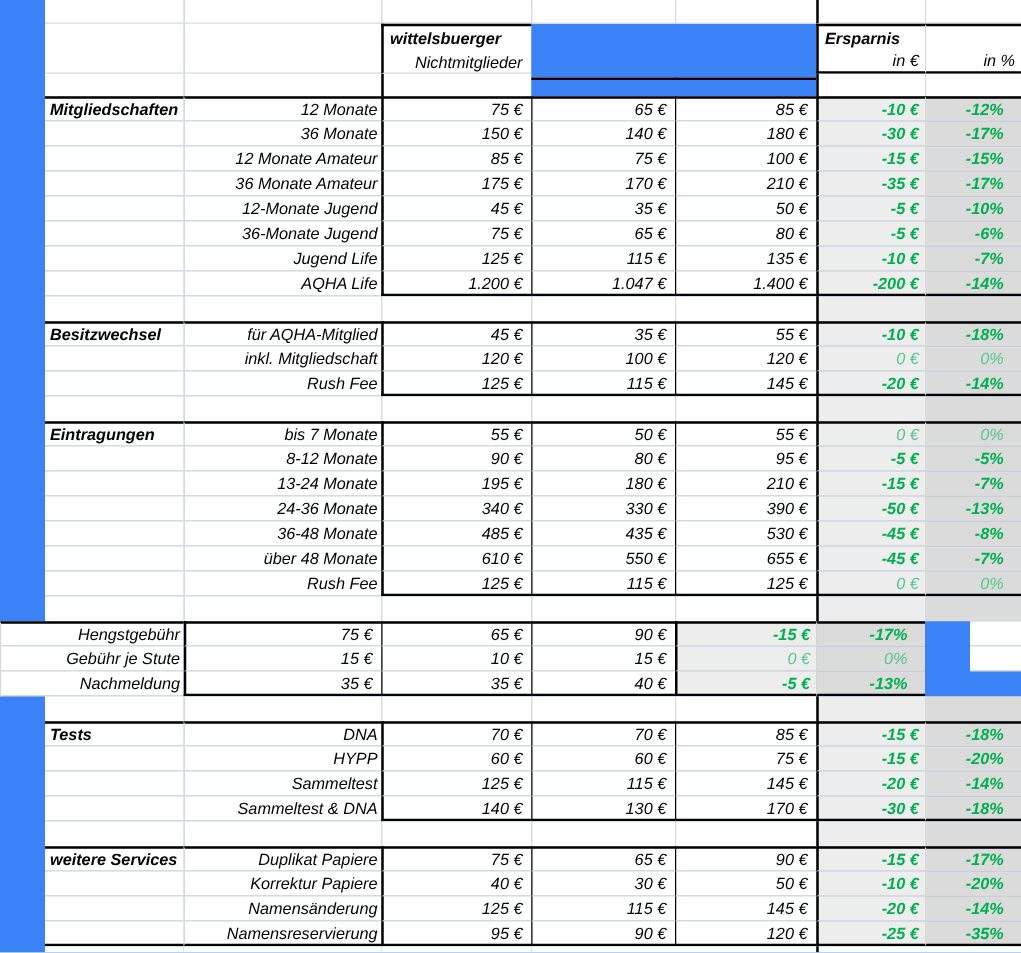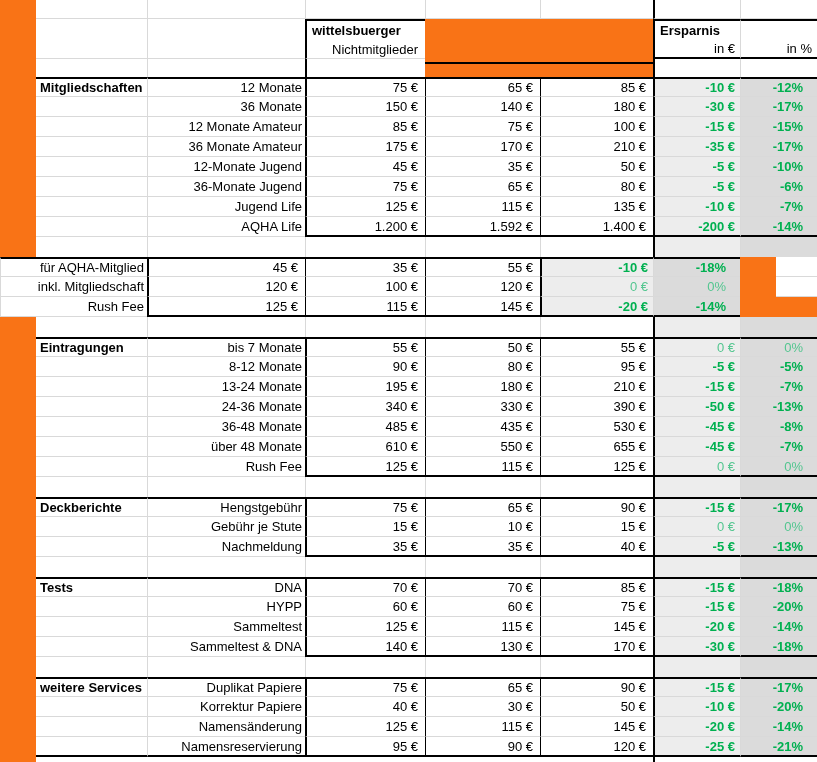--- a/index.html
+++ b/index.html
@@ -2,23 +2,24 @@
 <html style="--grid-line: #D9D9D9; --border-black: #000000; --savings-green: #00B050; --savings-green-zero: #54C690; --col-eur-bg: #EDEDED; --col-pct-bg: #DBDBDB;"><head>
 <meta charset="utf-8">
 <style>
   :root{
     --grid-line:#D9D9D9; --border-black:#000000;
     --savings-green:#00B050; --savings-green-zero:#54C690;
     --col-eur-bg:#EDEDED; --col-pct-bg:#DBDBDB;
   }
   html,body{margin:0;padding:0;background:#fff;}
   #sheet{
-    width:817px;height:762px;background:#f97316;overflow:hidden;
+    width:817px;height:762px;background:#3b82f6;overflow:hidden;
     font-family:"Liberation Sans","DejaVu Sans",sans-serif;
     color:#000;
+    font-style:italic;
   }
   .grid{display:grid;grid-template-columns:147px 158px 120px 115px 113px 87px 77px;}
   .cell{
     box-sizing:border-box;height:20px;display:flex;align-items:center;
     justify-content:flex-end;padding:0 5px 0 2px;font-size:13px;
     white-space:nowrap;overflow:hidden;border-left:1px solid var(--grid-line);
     background:#fff;
   }
   .hdr .cell{height:auto;}
   .c1{justify-content:flex-start;border-left:none;font-weight:700;padding-left:4px;margin-left:36px;}
@@ -132,35 +133,36 @@
         <div class="cell c1 cat"></div>
         <div class="cell c2">Jugend Life</div>
         <div class="cell c3">125 €</div>
         <div class="cell c4">115 €</div>
         <div class="cell c5">135 €</div>
         <div class="cell c6 g1 save">-10 €</div>
         <div class="cell c7 g2 save">-7%</div>
         <div class="cell c1 cat"></div>
         <div class="cell c2">AQHA Life</div>
         <div class="cell c3 bb2">1.200 €</div>
-        <div class="cell c4 bb2">1.592 €</div>
+        <div class="cell c4 bb2">1.047 €</div>
         <div class="cell c5 bb2">1.400 €</div>
         <div class="cell c6 g1 save bb2">-200 €</div>
         <div class="cell c7 g2 save bb2">-14%</div>
       </div>
       <div class="grid gaprow">
         <div class="cell c1"></div>
         <div class="cell c2"></div>
         <div class="cell c3"></div>
         <div class="cell c4"></div>
         <div class="cell c5"></div>
         <div class="cell c6 g1"></div>
         <div class="cell c7 g2"></div>
       </div>
       <div class="grid section">
+        <div class="cell c1 cat bt2">Besitzwechsel</div>
         <div class="cell c2 bt2">für AQHA-Mitglied</div>
         <div class="cell c3 bt2">45 €</div>
         <div class="cell c4 bt2">35 €</div>
         <div class="cell c5 bt2">55 €</div>
         <div class="cell c6 g1 save bt2">-10 €</div>
         <div class="cell c7 g2 save bt2">-18%</div>
         <div class="cell c1 cat"></div>
         <div class="cell c2">inkl. Mitgliedschaft</div>
         <div class="cell c3">120 €</div>
         <div class="cell c4">100 €</div>
@@ -238,21 +240,20 @@
       <div class="grid gaprow">
         <div class="cell c1"></div>
         <div class="cell c2"></div>
         <div class="cell c3"></div>
         <div class="cell c4"></div>
         <div class="cell c5"></div>
         <div class="cell c6 g1"></div>
         <div class="cell c7 g2"></div>
       </div>
       <div class="grid section">
-        <div class="cell c1 cat bt2">Deckberichte</div>
         <div class="cell c2 bt2">Hengstgebühr</div>
         <div class="cell c3 bt2">75 €</div>
         <div class="cell c4 bt2">65 €</div>
         <div class="cell c5 bt2">90 €</div>
         <div class="cell c6 g1 save bt2">-15 €</div>
         <div class="cell c7 g2 save bt2">-17%</div>
         <div class="cell c1 cat"></div>
         <div class="cell c2">Gebühr je Stute</div>
         <div class="cell c3">15 €</div>
         <div class="cell c4">10 €</div>
@@ -336,21 +337,21 @@
         <div class="cell c4">115 €</div>
         <div class="cell c5">145 €</div>
         <div class="cell c6 g1 save">-20 €</div>
         <div class="cell c7 g2 save">-14%</div>
         <div class="cell c1 cat bb2"></div>
         <div class="cell c2 bb2">Namensreservierung</div>
         <div class="cell c3 bb2">95 €</div>
         <div class="cell c4 bb2">90 €</div>
         <div class="cell c5 bb2">120 €</div>
         <div class="cell c6 g1 save bb2">-25 €</div>
-        <div class="cell c7 g2 save bb2">-21%</div>
+        <div class="cell c7 g2 save bb2">-35%</div>
       </div>
     </div>
 
   <div class="grid filler">
     <div class="cell c1"></div>
     <div class="cell c2"></div>
     <div class="cell c3"></div>
     <div class="cell c4"></div>
     <div class="cell c5"></div>
     <div class="cell c6"></div>

